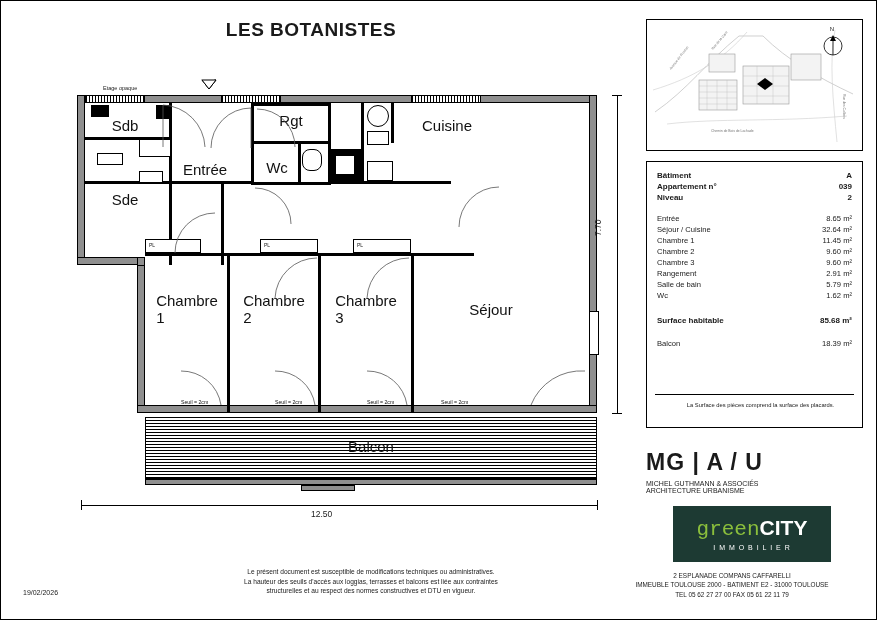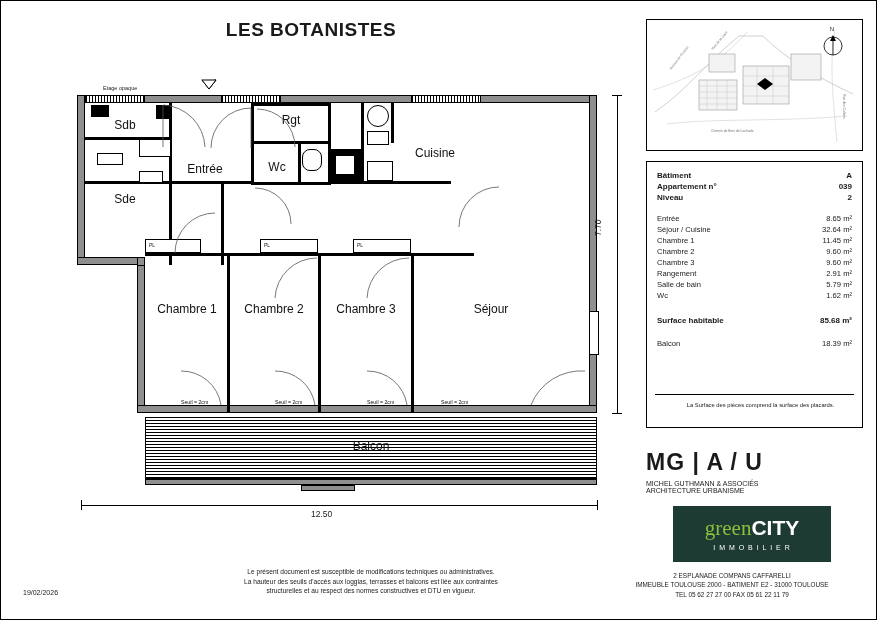--- a/index.html
+++ b/index.html
@@ -9,21 +9,21 @@
   .abs{position:absolute;}
 
   
   #title{left:0;top:18px;width:620px;text-align:center;font-size:19px;font-weight:bold;letter-spacing:.5px;}
 
   
   #plan{left:60px;top:80px;width:560px;height:440px;}
 
   .wall{position:absolute;background:#000;}
   .wallthick{position:absolute;background:#8f8f8f;border:1px solid #000;box-sizing:border-box;}
-  .room{position:absolute;display:flex;align-items:center;justify-content:center;font-size:12px;color:#111;text-align:center;}
+  .room{position:absolute;display:flex;align-items:center;justify-content:center;font-size:15px;color:#111;}
   .roomsm{font-size:8px;}
   .hatch{position:absolute;box-sizing:border-box;border:1px solid #000;
     background:repeating-linear-gradient(90deg,#000 0 0.6px,#fff 0.6px 3px);}
   .hatchH{position:absolute;box-sizing:border-box;border:1px solid #000;
     background:repeating-linear-gradient(0deg,#000 0 0.6px,#fff 0.6px 3px);}
   .thin{position:absolute;border:1px solid #000;box-sizing:border-box;background:#fff;}
   .seuil{position:absolute;font-size:5.2px;color:#111;white-space:nowrap;}
   .dimtxt{position:absolute;font-size:8.5px;}
 
   
@@ -125,21 +125,21 @@
     <div class="thin" style="left:274px;top:74px;width:20px;height:20px;background:#fff;"></div>
     <div class="thin" style="left:306px;top:24px;width:22px;height:22px;border-radius:11px;"></div>
     <div class="thin" style="left:306px;top:50px;width:22px;height:14px;"></div>
     <div class="thin" style="left:306px;top:80px;width:26px;height:20px;"></div>
 
     <div class="room" style="left:34px;top:38px;width:60px;height:12px;">Sdb</div>
     <div class="room" style="left:34px;top:112px;width:60px;height:12px;">Sde</div>
     <div class="room" style="left:114px;top:82px;width:60px;height:12px;">Entrée</div>
     <div class="room" style="left:205px;top:33px;width:50px;height:12px;">Rgt</div>
     <div class="room" style="left:196px;top:80px;width:40px;height:12px;">Wc</div>
-    <div class="room" style="left:344px;top:38px;width:60px;height:12px;margin-top:28px;">Cuisine</div>
+    <div class="room" style="left:356px;top:38px;width:60px;height:12px;">Cuisine</div>
     <div class="room" style="left:96px;top:222px;width:60px;height:12px;">Chambre 1</div>
     <div class="room" style="left:183px;top:222px;width:60px;height:12px;">Chambre 2</div>
     <div class="room" style="left:275px;top:222px;width:60px;height:12px;">Chambre 3</div>
     <div class="room" style="left:400px;top:222px;width:60px;height:12px;">Séjour</div>
 
     <svg class="abs" style="left:100px;top:22px;width:46px;height:46px;">
         <path d="M2,2 A44,44 0 0 1 44,44" fill="none" stroke="#555" stroke-width="0.8"></path>
         <line x1="2" y1="2" x2="2" y2="44" stroke="#555" stroke-width="0.8"></line>
       </svg>
     <svg class="abs" style="left:148px;top:25px;width:44px;height:44px;">
@@ -309,21 +309,21 @@
   </div>
 
   <div class="abs" id="logoMGAU">
     <div style="font-size:23px;font-weight:bold;letter-spacing:1px;text-align:left;">MG | A / U</div>
     <div style="font-size:7px;margin-top:4px;">MICHEL GUTHMANN &amp; ASSOCIÉS</div>
     <div style="font-size:7px;">ARCHITECTURE URBANISME</div>
   </div>
 
   <div class="abs" id="logoGC">
     <div style="position:absolute;left:0;top:10px;width:158px;text-align:center;">
-      <span style="font-size:21px;color:#8bbf3c;font-family:Liberation Serif, serif;margin-top:22px;">green</span><span style="font-size:21px;color:#ffffff;font-weight:bold;">CITY</span>
+      <span style="font-size:21px;color:#8bbf3c;font-family:Liberation Mono, monospace;margin-top:22px;">green</span><span style="font-size:21px;color:#ffffff;font-weight:bold;">CITY</span>
     </div>
     <div style="position:absolute;left:0;top:38px;width:158px;text-align:center;font-size:7px;color:#fff;letter-spacing:1px;">I M M O B I L I E R</div>
   </div>
 
   <div class="abs" id="footerNote" style="white-space:pre-line;">Le présent document est susceptible de modifications techniques ou administratives.
 La hauteur des seuils d'accès aux loggias, terrasses et balcons est liée aux contraintes
 structurelles et au respect des normes constructives et DTU en vigueur.</div>
   <div class="abs" id="dateTxt">19/02/2026</div>
   <div class="abs" id="addr" style="white-space:pre-line;">2 ESPLANADE COMPANS CAFFARELLI
 IMMEUBLE TOULOUSE 2000 - BATIMENT E2 - 31000 TOULOUSE

